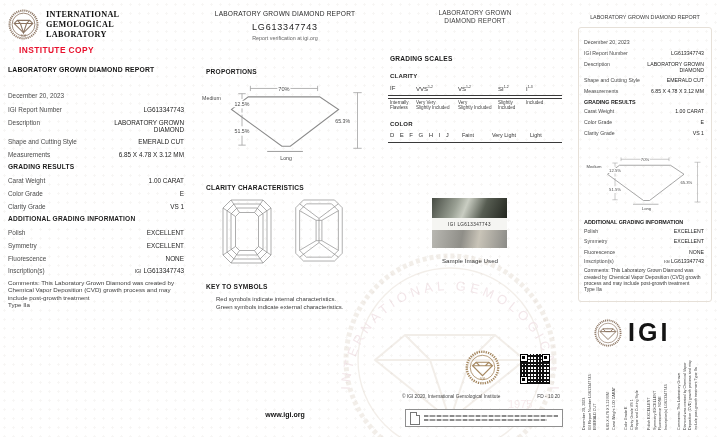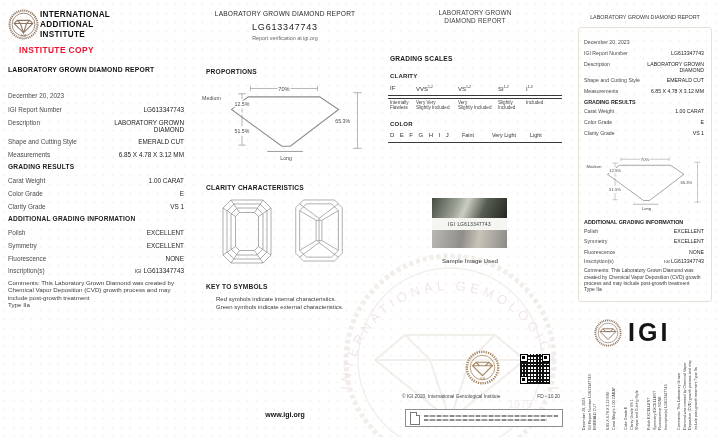--- a/index.html
+++ b/index.html
@@ -70,24 +70,24 @@
   <div id="panel1" class="panel">
     <svg class="abs" style="left:0;top:9px;" width="31" height="31" viewBox="0 0 60 60">
       <circle cx="30" cy="30" r="27" fill="none" stroke="#8c7562" stroke-width="4" stroke-dasharray="2.2 1.8"></circle>
       <circle cx="30" cy="30" r="22" fill="none" stroke="#8c7562" stroke-width="1.6"></circle>
       <g fill="none" stroke="#8c7562" stroke-width="2">
         <path d="M18 22 H42 L48 28 L30 46 L12 28 Z"></path>
         <path d="M18 22 L24 28 H36 L42 22 M12 28 H48 M24 28 L30 46 L36 28"></path>
       </g>
       <text x="30" y="55" text-anchor="middle" font-size="8" fill="#8c7562">IGI</text>
     </svg>
-    <div class="abs brand-lines" style="left:32px;top:10px;">
+    <div class="abs brand-lines" style="left:38px;top:10px;font-family:Liberation Serif, serif;">
       <div>INTERNATIONAL</div>
-      <div>ADDITIONAL</div>
-      <div>INSTITUTE</div>
+      <div>GEMOLOGICAL</div>
+      <div>LABORATORY</div>
     </div>
     <div class="abs ecopy" style="left:11px;top:45px;color:#e8112d;">INSTITUTE COPY</div>
     <div class="abs rpt-title" style="left:0;top:66px;">LABORATORY GROWN DIAMOND REPORT</div>
 
     <div class="kv" style="top:92px;">
         <span>December 20, 2023</span>
       </div>
     <div class="kv" style="top:106px;">
       <span>IGI Report Number</span>
         <span class="v">LG613347743</span>

